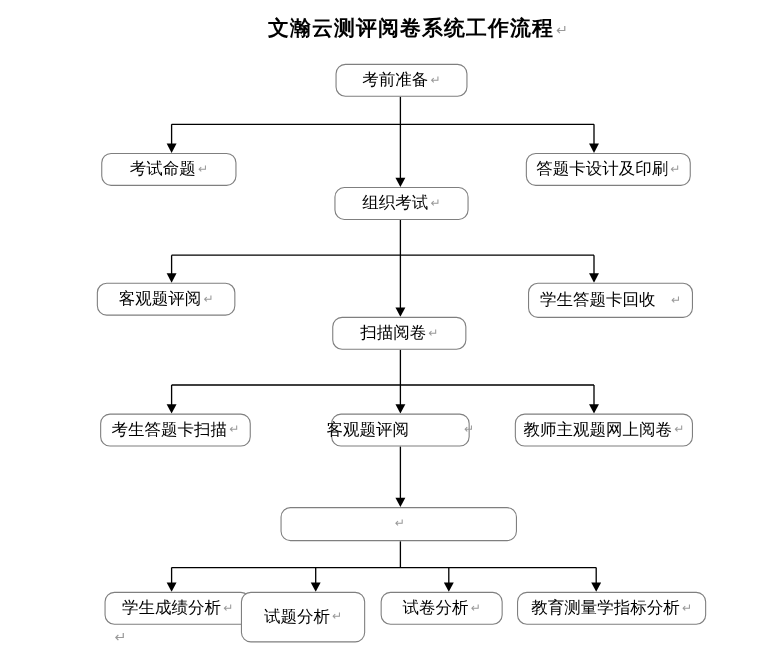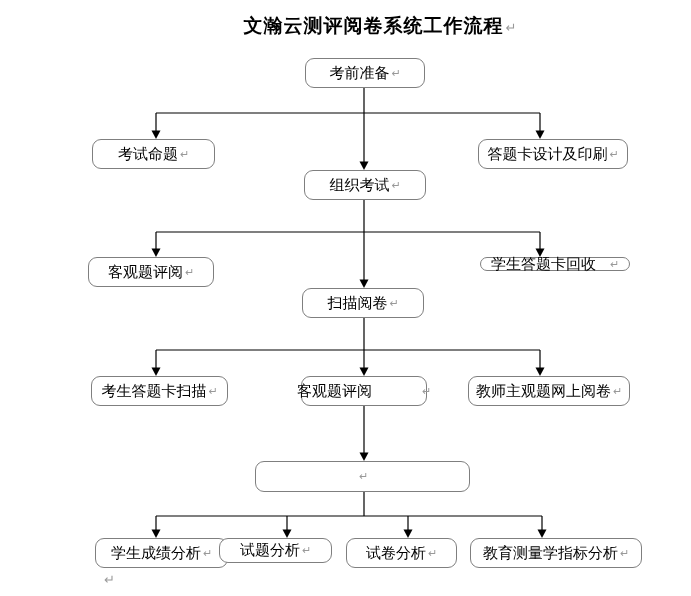--- a/index.html
+++ b/index.html
@@ -131,21 +131,21 @@
   <div class="node" style="left:304px; top:170px; width:122px; height:30px;">
     <span>组织考试</span>
       <span class="pmark">↵</span>
   </div>
 
   <div class="node" style="left:88px;  top:257px; width:126px; height:30px;">
     <span>客观题评阅</span>
       <span class="pmark">↵</span>
   </div>
 
-  <div class="node" style="left:480px; top:257px; width:150px; height:14px;gap:12px;">
+  <div class="node" style="left:480px; top:257px; width:150px; height:32px;gap:12px;">
     <span>学生答题卡回收</span>
       <span class="pmark">↵</span>
   </div>
 
   <div class="node" style="left:302px; top:288px; width:122px; height:30px;">
     <span>扫描阅卷</span>
       <span class="pmark">↵</span>
   </div>
 
   <div class="node" style="left:91px;  top:376px; width:137px; height:30px;">
@@ -165,21 +165,21 @@
 
   <div class="node" style="left:255px; top:461px; width:215px; height:31px;">
       <span class="pmark">↵</span>
   </div>
 
   <div class="node" style="left:95px;  top:538px; width:133px; height:30px;">
     <span>学生成绩分析</span>
       <span class="pmark">↵</span>
   </div>
 
-  <div class="node" style="left:219px; top:538px; width:113px; height:25px;">
+  <div class="node" style="left:219px; top:538px; width:113px; height:46px;">
     <span>试题分析</span>
       <span class="pmark">↵</span>
   </div>
 
   <div class="node" style="left:346px; top:538px; width:111px; height:30px;">
     <span>试卷分析</span>
       <span class="pmark">↵</span>
   </div>
 
   <div class="node" style="left:470px; top:538px; width:172px; height:30px;">

